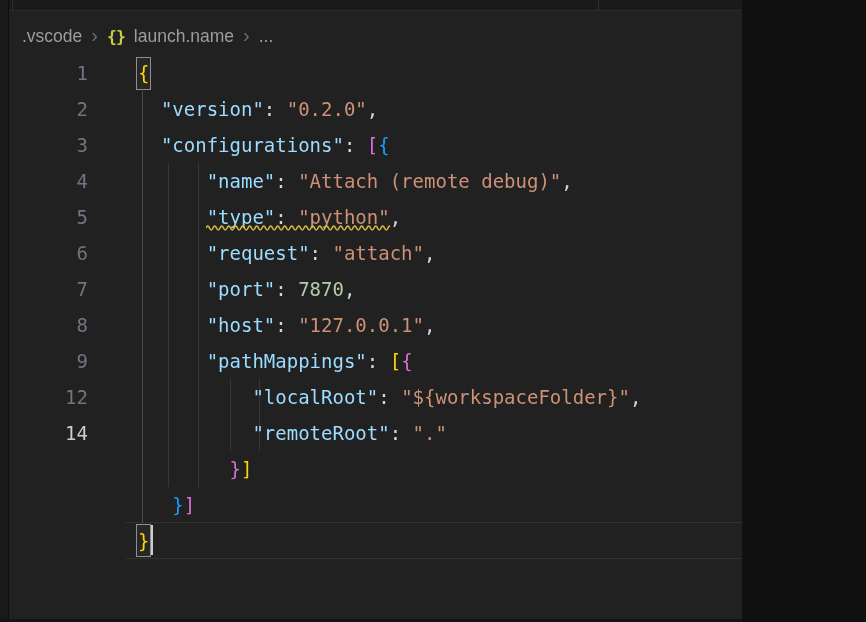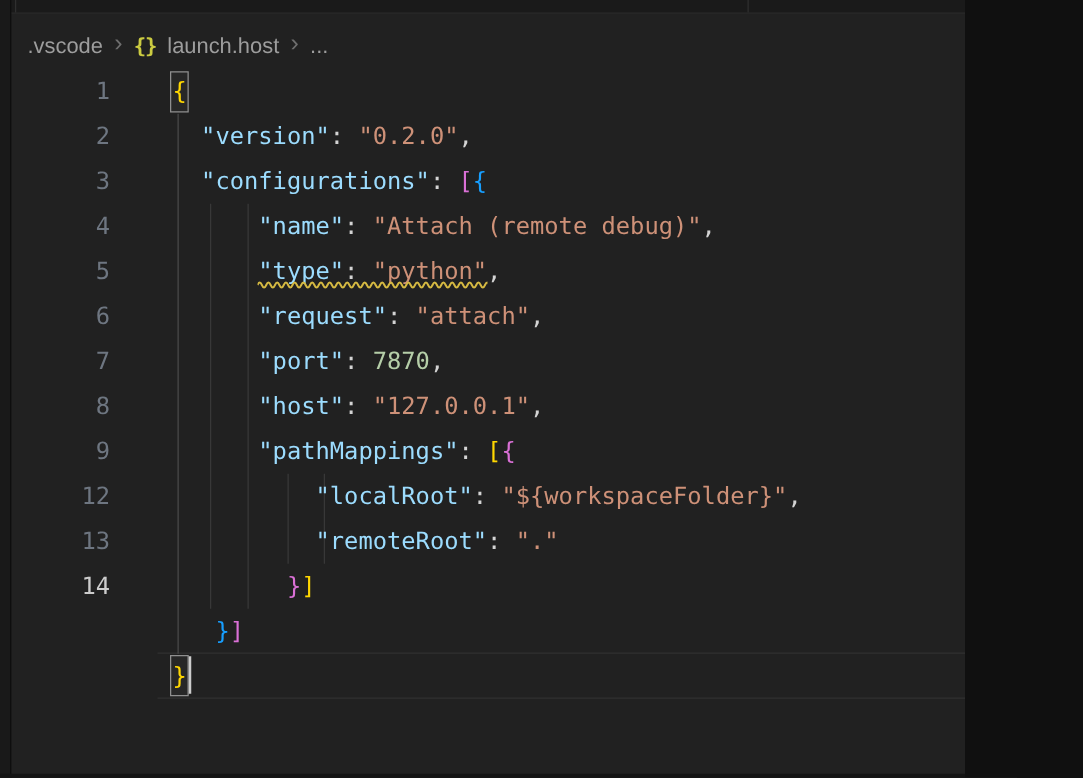--- a/index.html
+++ b/index.html
@@ -1,17 +1,17 @@
 <!DOCTYPE html>
 <html style="--bg: #212121; --tabbar: #1a1a1a; --key: #9CDCFE; --str: #CE9178; --num: #B5CEA8; --punct: #D4D4D4; --b1: #FFD700; --b2: #DA70D6; --b3: #179FFF; --gutterFg: #6E7681; --gutterActiveFg: #CCCCCC; --breadcrumbFg: #9D9D9D; --chevronFg: #6E6E6E; --jsonIcon: #CBCB41; --warn: #D5B942;"><head>
 <meta charset="utf-8">
 <style>
   html,body{margin:0;padding:0;background:#101010;}
-  #stage{position:relative;width:772px;height:622px;overflow:hidden;
-         background:var(--bg);font-family:"Liberation Sans",sans-serif;}
+  #stage{position:relative;width:706px;height:622px;overflow:hidden;
+         background:var(--bg);font-family:"Liberation Sans",sans-serif;padding-left:36px;}
   
   #top-strip{position:absolute;left:0;top:0;width:866px;height:10px;
              background:var(--tabbar);border-bottom:1px solid #2b2b2b;}
   .tab-divider{position:absolute;top:0;width:1px;height:10px;background:#2f2f2f;}
   #top-right-patch{position:absolute;top:0;left:854px;width:12px;height:10px;background:#131313;}
   #left-strip{position:absolute;left:0;top:0;width:8px;height:622px;
               background:#191919;border-right:1px solid #0e0e0e;}
   #bottom-strip{position:absolute;left:0;top:619px;width:866px;height:3px;background:#141414;}
 
   
@@ -50,21 +50,21 @@
   <div id="top-strip">
     <div class="tab-divider" style="left:12px"></div>
     <div class="tab-divider" style="left:598px"></div>
   </div>
   <div id="top-right-patch"></div>
 
   <div id="breadcrumb">
     <span>.vscode</span>
     <span class="crumb-sep">›</span>
     <span class="json-icon">{}</span>
-    <span>launch.host</span>
+    <span>launch.name</span>
     <span class="crumb-sep">›</span>
     <span>...</span>
   </div>
 
   <div class="hl-border" style="top:522px"></div>
   <div class="hl-border" style="top:558px"></div>
 
   <div class="indent-guide active" style="left:142px;top:91px;height:432px"></div>
   <div class="indent-guide" style="left:168px;top:163px;height:324px"></div>
   <div class="indent-guide" style="left:198px;top:163px;height:324px"></div>
@@ -78,21 +78,20 @@
       <div class="ln">1</div>
       <div class="ln">2</div>
       <div class="ln">3</div>
       <div class="ln">4</div>
       <div class="ln">5</div>
       <div class="ln">6</div>
       <div class="ln">7</div>
       <div class="ln">8</div>
       <div class="ln">9</div>
       <div class="ln">12</div>
-      <div class="ln">13</div>
       <div class="ln active">14</div>
     </div>
   <div id="code-lines">
       <div class="cl"><span class="tk-b1">{</span></div>
       <div class="cl"><span class="tk-ws">  </span><span class="tk-key">"version"</span><span class="tk-punct">: </span><span class="tk-str">"0.2.0"</span><span class="tk-punct">,</span></div>
       <div class="cl"><span class="tk-ws">  </span><span class="tk-key">"configurations"</span><span class="tk-punct">: </span><span class="tk-b2">[</span><span class="tk-b3">{</span></div>
       <div class="cl"><span class="tk-ws">      </span><span class="tk-key">"name"</span><span class="tk-punct">: </span><span class="tk-str">"Attach (remote debug)"</span><span class="tk-punct">,</span></div>
       <div class="cl"><span class="tk-ws">      </span><span class="tk-key">"type"</span><span class="tk-punct">: </span><span class="tk-str">"python"</span><span class="tk-punct">,</span></div>
       <div class="cl"><span class="tk-ws">      </span><span class="tk-key">"request"</span><span class="tk-punct">: </span><span class="tk-str">"attach"</span><span class="tk-punct">,</span></div>
       <div class="cl"><span class="tk-ws">      </span><span class="tk-key">"port"</span><span class="tk-punct">: </span><span class="tk-num">7870</span><span class="tk-punct">,</span></div>

